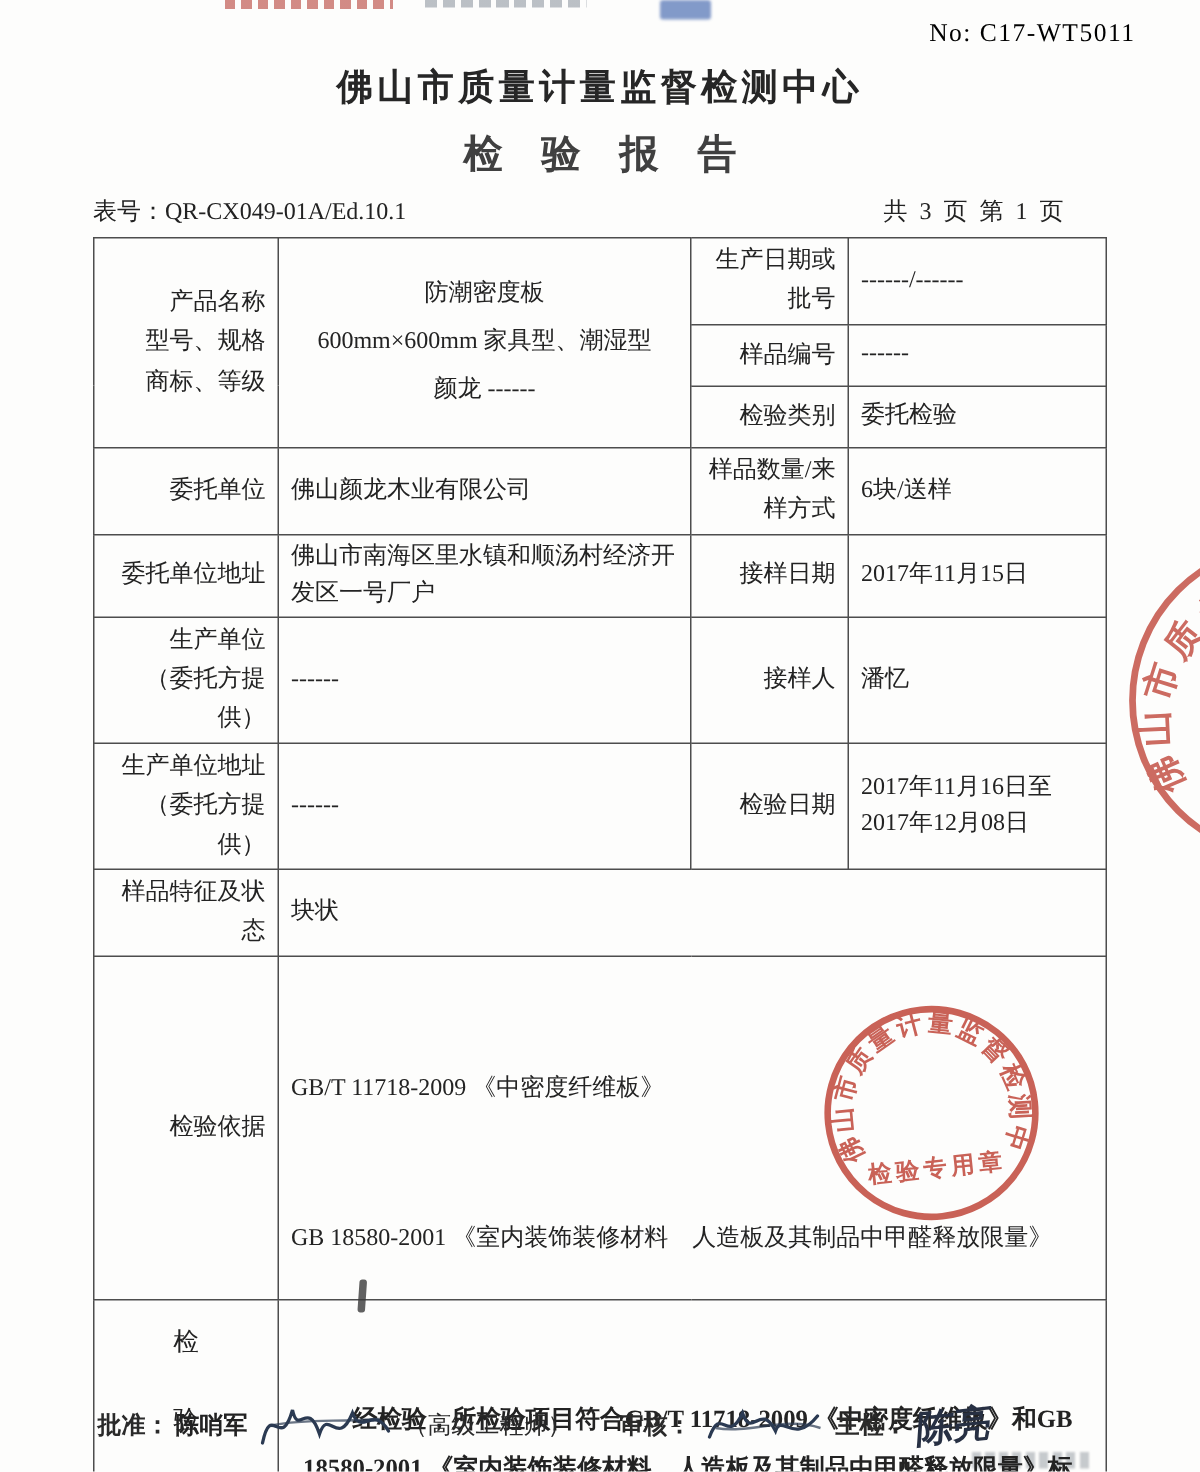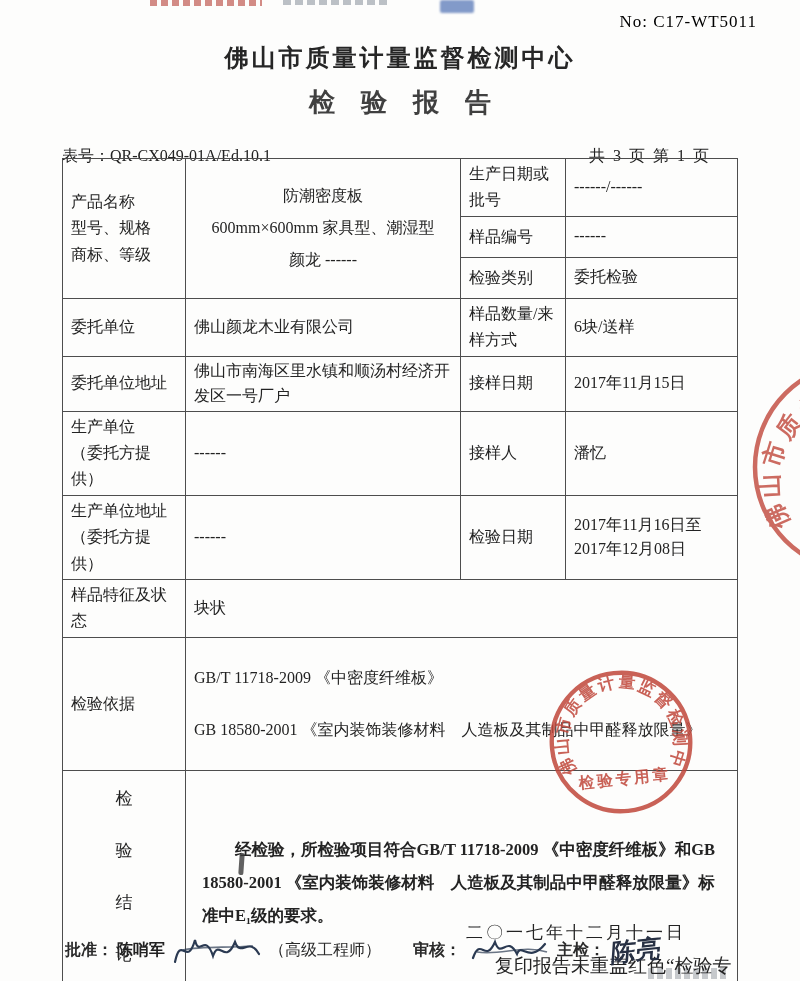--- a/index.html
+++ b/index.html
@@ -19,31 +19,31 @@
     border-radius:2px;filter:blur(1.2px);opacity:.75;}
   .scrap-footer{left:648px;top:968px;width:78px;height:11px;
     background:repeating-linear-gradient(90deg,#9aa0a6 0 6px,transparent 6px 9px);
     opacity:.55;filter:blur(.6px);}
   
   .report-no{top:12px;right:43px;font-size:17px;letter-spacing:1px;color:#000000;}
   .org-title{top:42px;left:0;width:100%;text-align:center;font-size:24px;
     font-weight:bold;letter-spacing:3px;color:#262626;}
   .report-title{top:85px;left:0;width:100%;text-align:center;font-size:26px;
     font-weight:bold;letter-spacing:26px;text-indent:26px;color:#404040;}
-  .form-row{top:146px;left:62px;width:675px;display:flex;justify-content:space-between;font-size:16px;}
+  .form-row{top:131px;left:62px;width:675px;display:flex;justify-content:space-between;font-size:16px;}
   .form-row .pagination{padding-right:26px;letter-spacing:2px;}
   
   table.info{position:absolute;left:62px;top:158px;width:675px;
     border-collapse:collapse;table-layout:fixed;font-size:16px;color:#232323;}
   table.info td{border:1px solid #4d4d4d;vertical-align:middle;padding:2px 8px;}
-  td.lab{text-align:left;white-space:pre-line;line-height:1.65;padding:2px 4px;margin-top:20px;}
+  td.lab{text-align:right;white-space:pre-line;line-height:1.65;padding:2px 4px;margin-top:20px;}
   td.val{text-align:left;padding-left:12px;white-space:pre-line;line-height:1.55;}
   td.center{text-align:center;}
   td.vlabel{text-align:center;white-space:pre-line;font-size:17px;line-height:52px;vertical-align:middle;}
-  .basis-line{line-height:1.7;}
+  .basis-line{line-height:1.7;margin-top:48px;}
   .concl{position:relative;vertical-align:top;}
   .concl p{margin:10px 8px 0 8px;text-indent:2em;line-height:33px;font-size:16.5px;font-weight:bold;}
   .concl .cdate{position:absolute;left:280px;top:150px;font-size:17px;letter-spacing:3px;}
   .concl .cnote{position:absolute;left:272px;top:182px;font-size:19px;margin-left:37px;}
   .inkmark{left:239px;top:853px;width:5px;height:22px;background:#3a3a3a;
     border-radius:2px;transform:rotate(4deg);opacity:.8;}
   
   .stamp-main{left:543px;top:664px;width:156px;height:156px;transform:rotate(-6deg);opacity:.85;}
   .stamp-edge{left:744px;top:352px;width:230px;height:230px;opacity:.8;}
   

